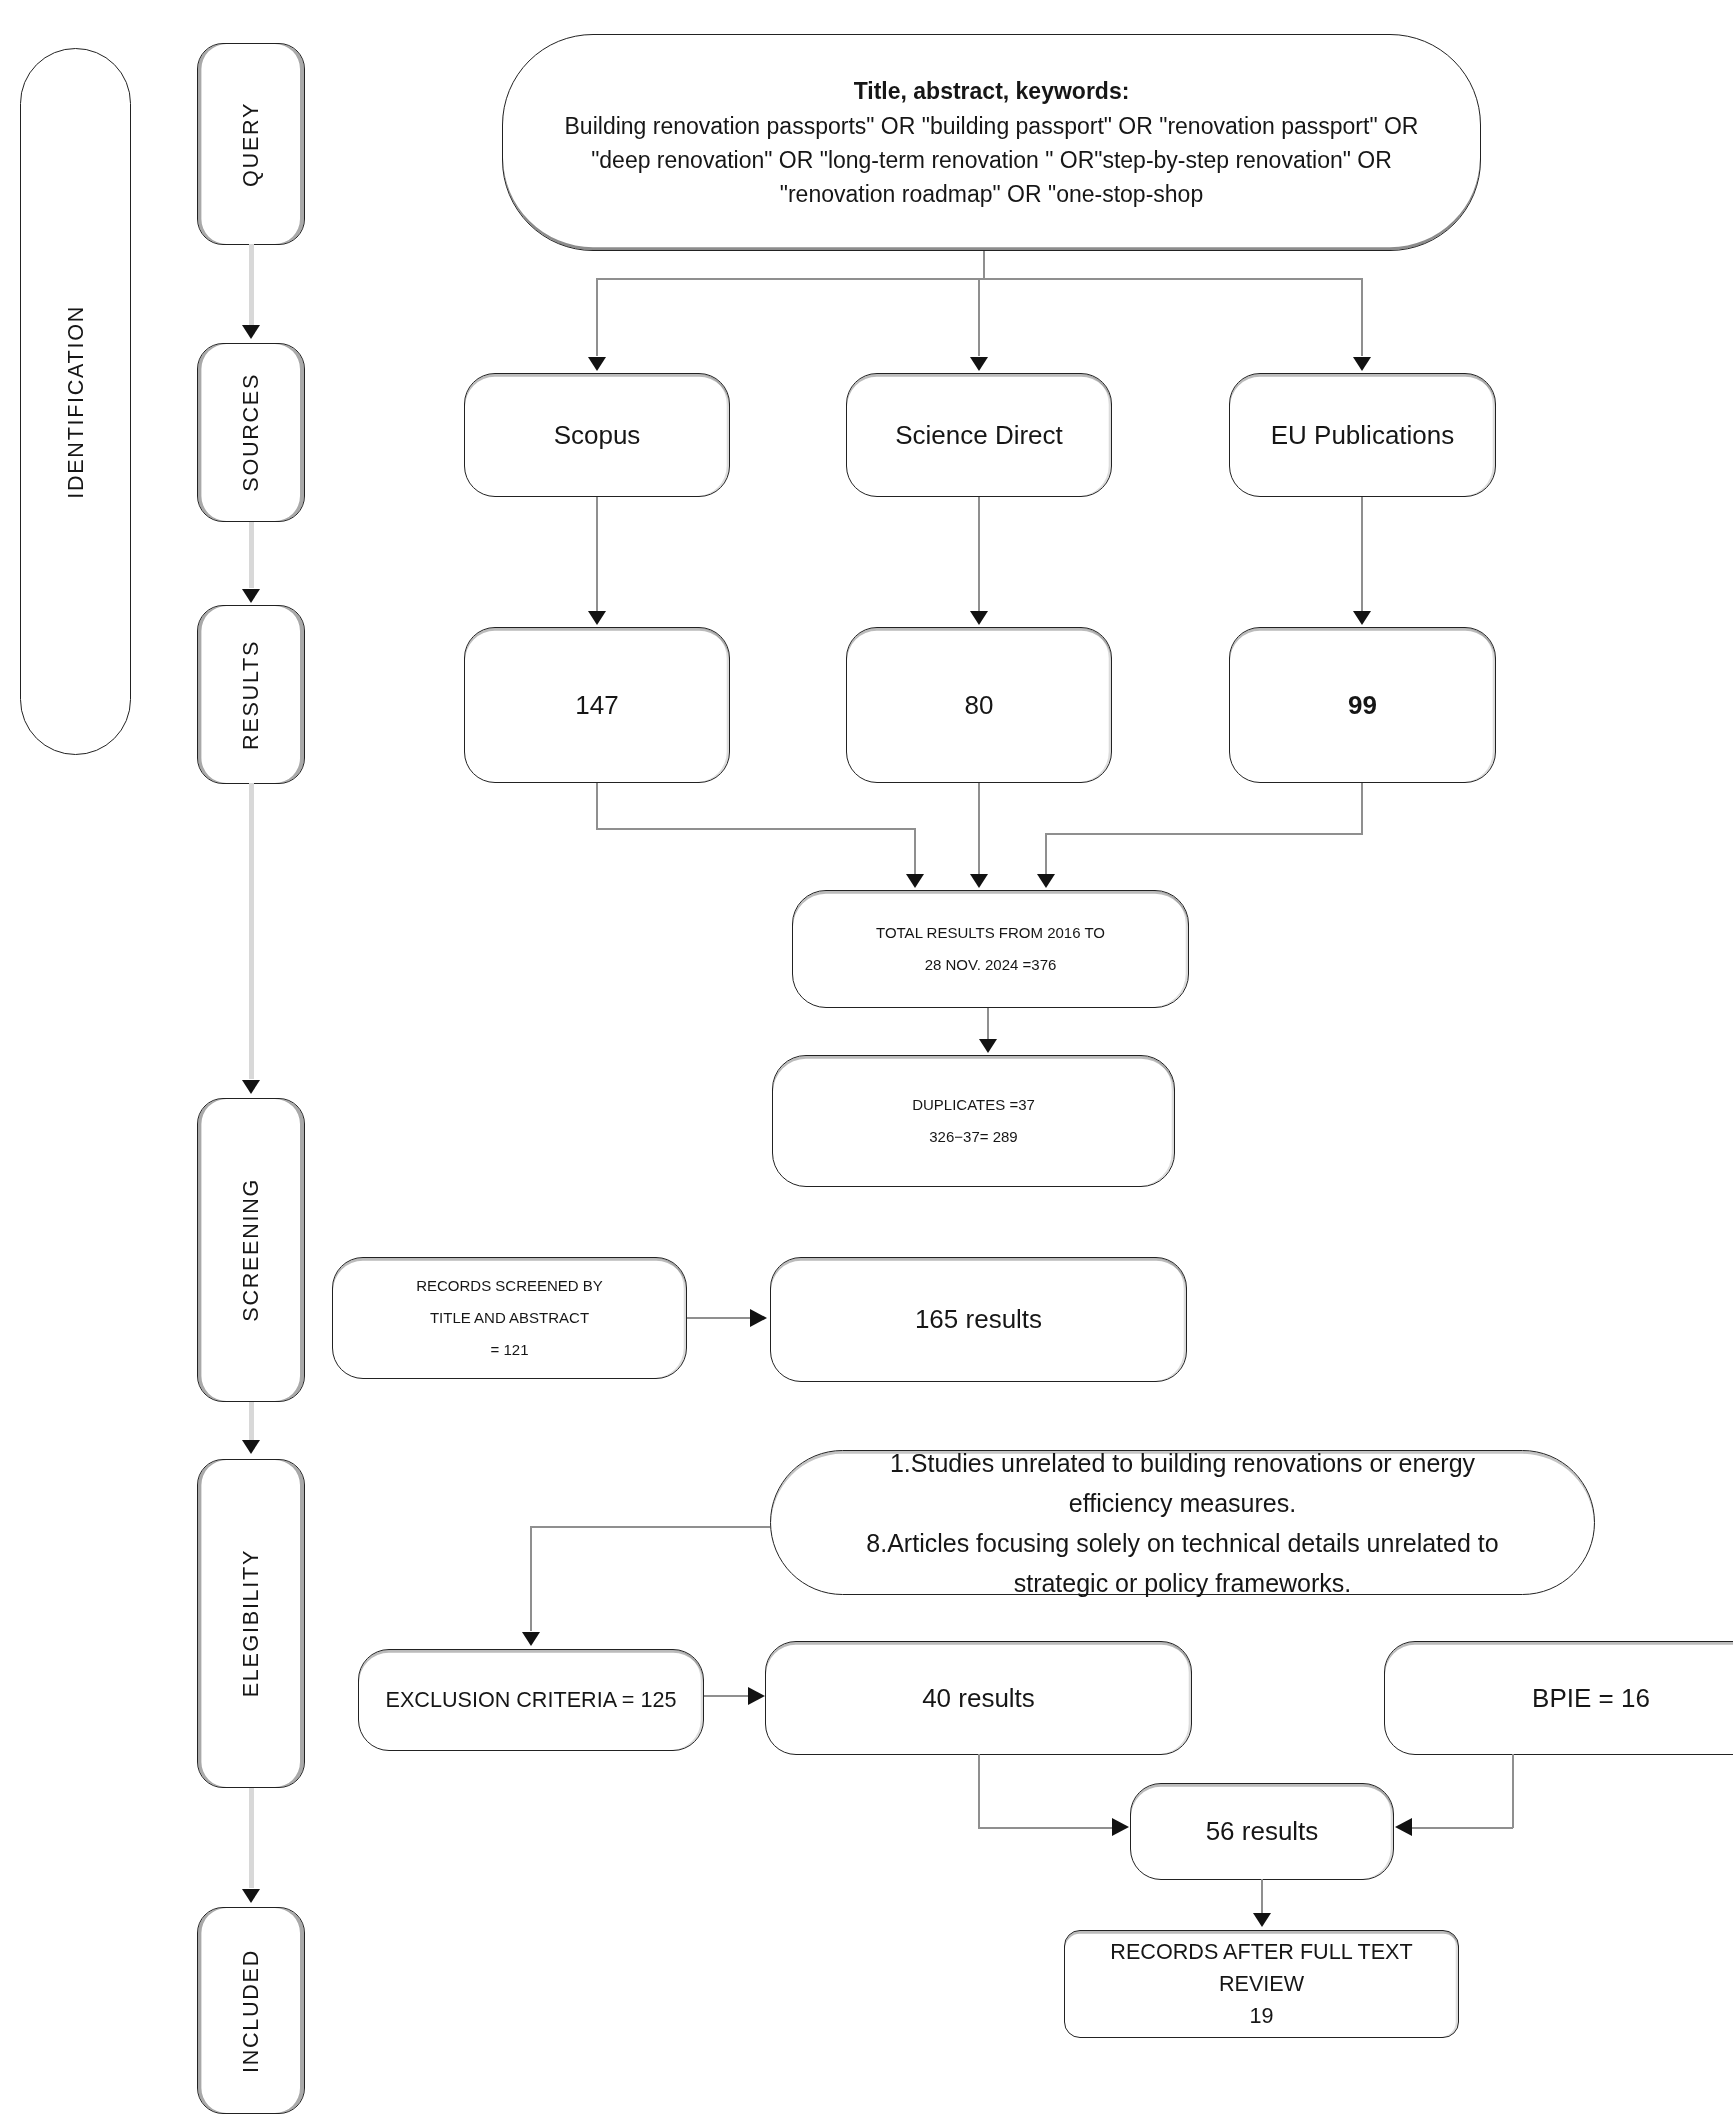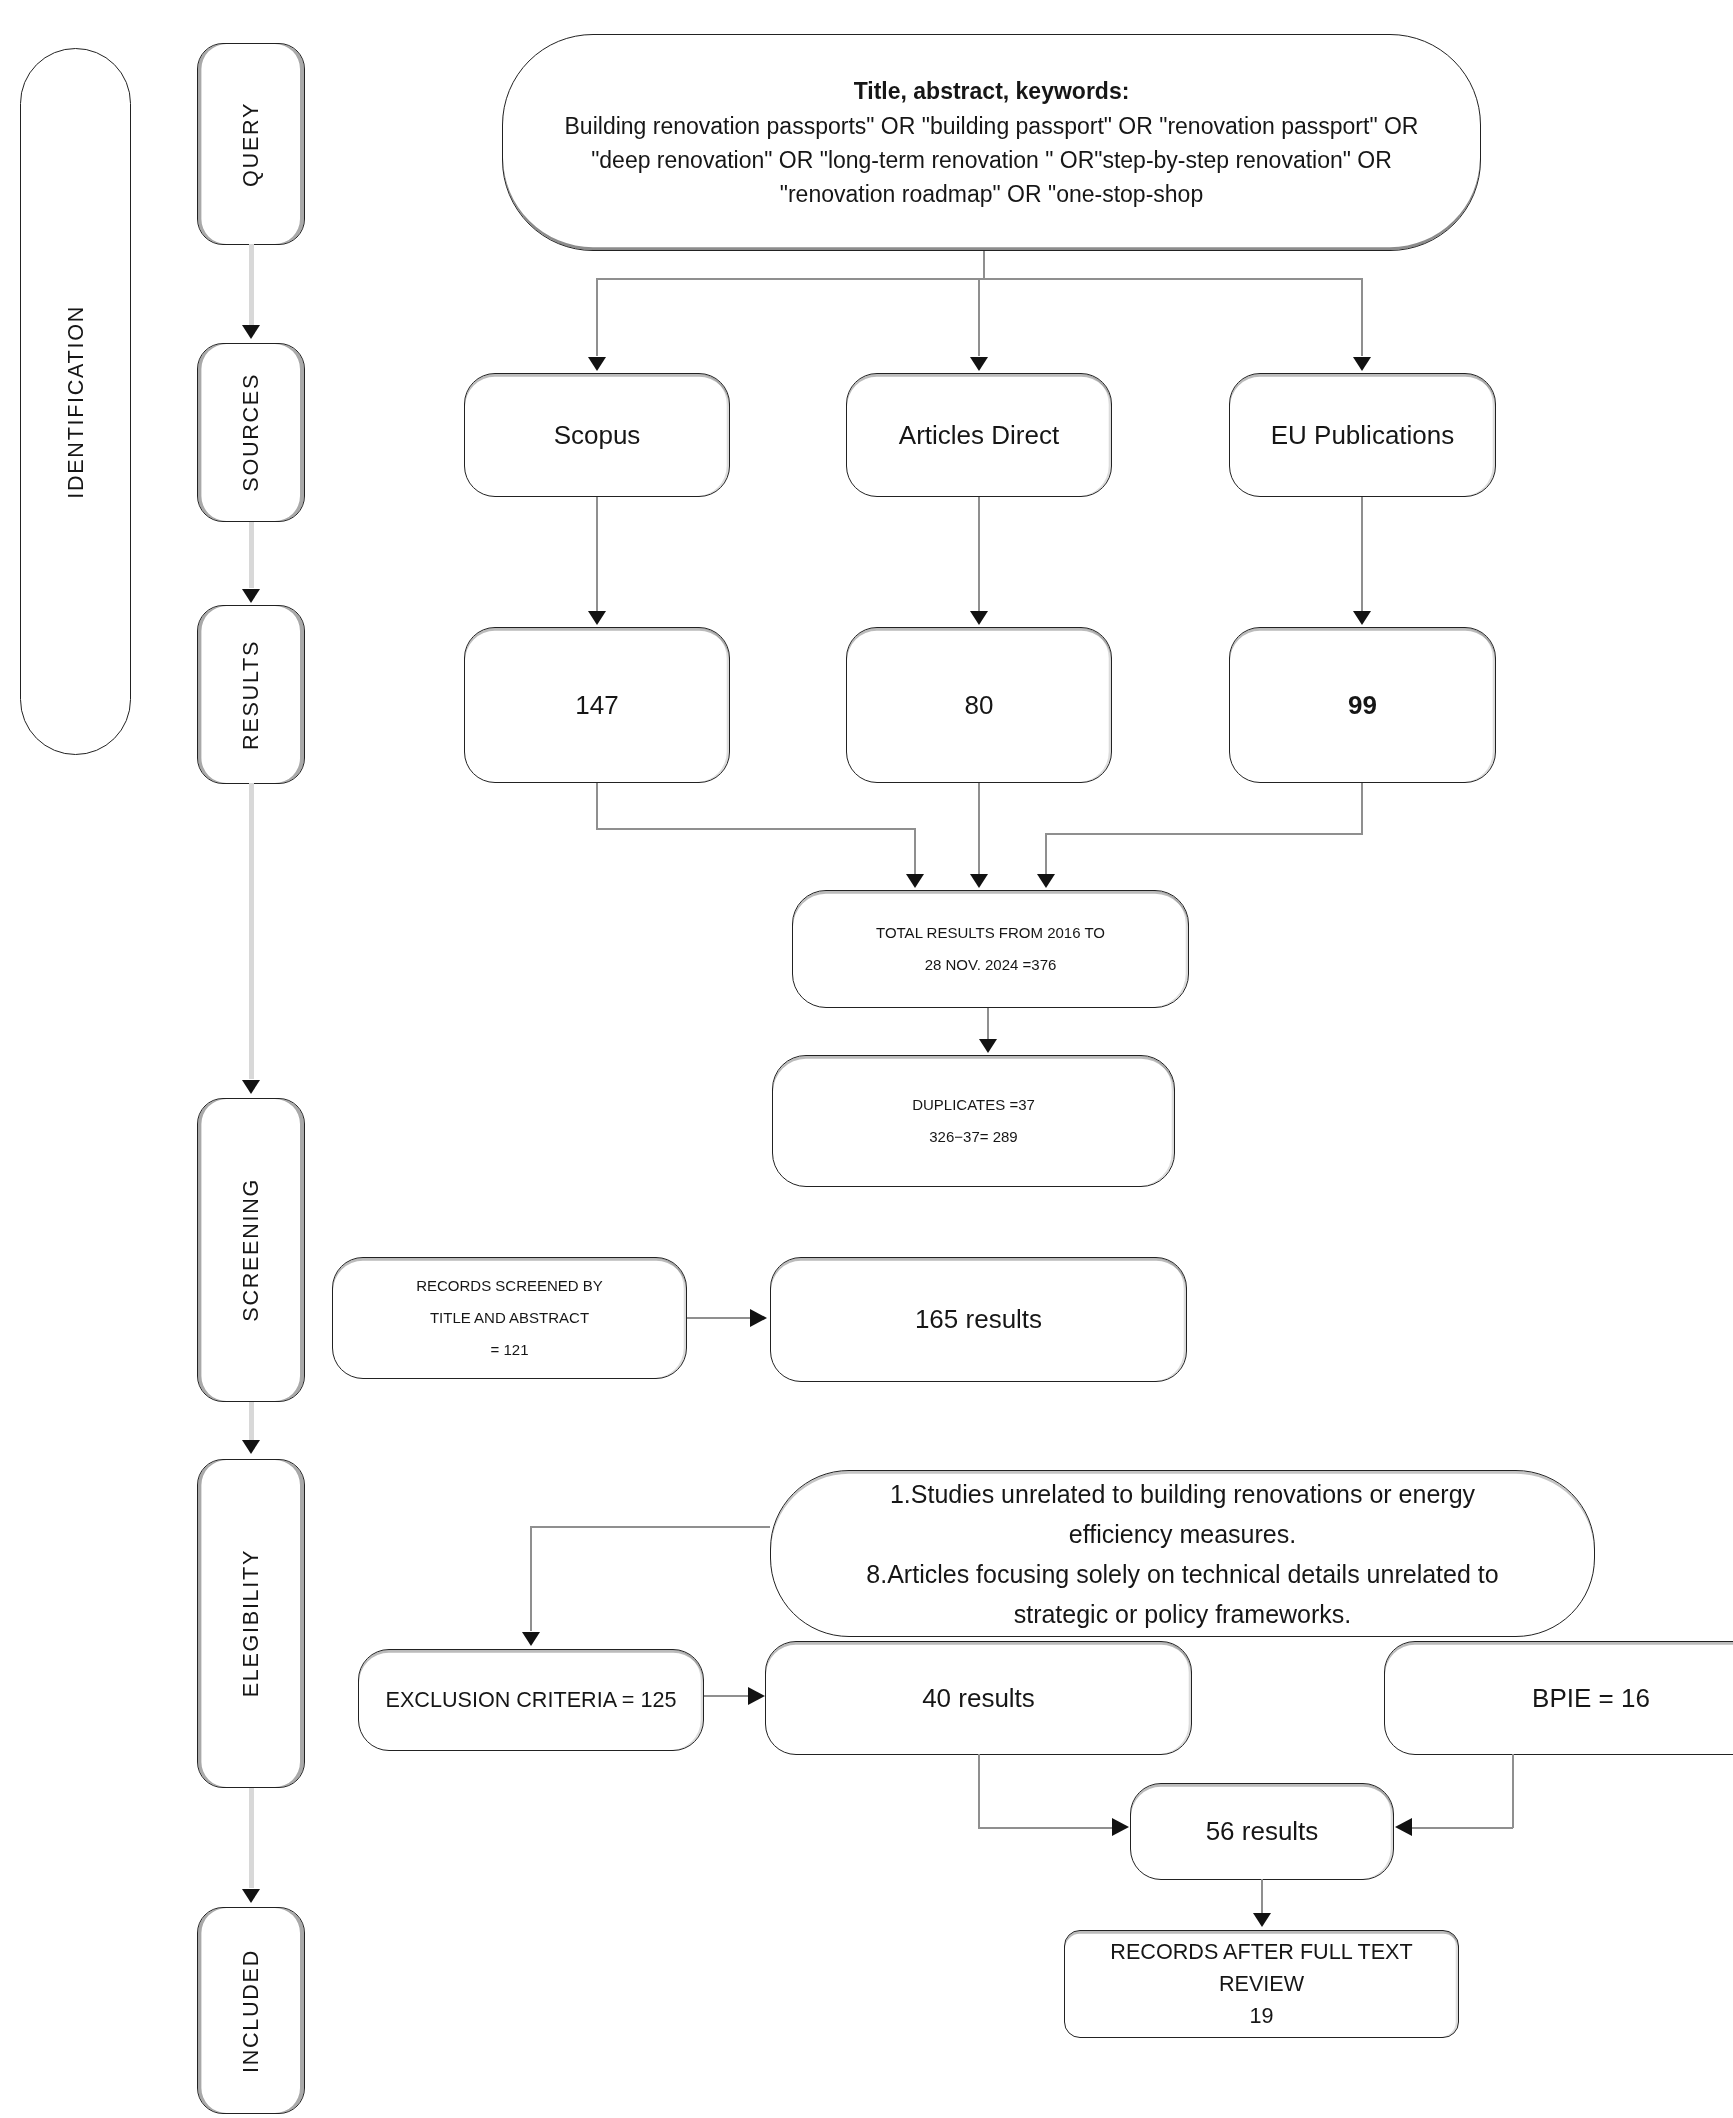--- a/index.html
+++ b/index.html
@@ -118,21 +118,21 @@
   <div class="ah-down" style="left:588px;top:357px;"></div>
   <div class="ln" style="left:978px;top:278px;width:1.7px;height:78px;"></div>
   <div class="ah-down" style="left:970px;top:357px;"></div>
   <div class="ln" style="left:1361px;top:278px;width:1.7px;height:78px;"></div>
   <div class="ah-down" style="left:1353px;top:357px;"></div>
 
   <div class="box label-lg" style="left:464px;top:373px;width:266px;height:124px;">
     <span>Scopus</span>
   </div>
   <div class="box label-lg" style="left:846px;top:373px;width:266px;height:124px;">
-    <span>Articles Direct</span>
+    <span>Science Direct</span>
   </div>
   <div class="box label-lg" style="left:1229px;top:373px;width:267px;height:124px;">
     <span>EU Publications</span>
   </div>
 
   <div class="ln" style="left:596px;top:497px;width:1.7px;height:114px;"></div>
   <div class="ah-down" style="left:588px;top:611px;"></div>
   <div class="ln" style="left:978px;top:497px;width:1.7px;height:114px;"></div>
   <div class="ah-down" style="left:970px;top:611px;"></div>
   <div class="ln" style="left:1361px;top:497px;width:1.7px;height:114px;"></div>
@@ -180,21 +180,21 @@
     <span class="blk">= 121</span>
   </div>
 
   <div class="ln" style="left:687px;top:1317px;width:64px;height:1.7px;"></div>
   <div class="ah-right" style="left:750px;top:1309px;"></div>
 
   <div class="box label-lg" style="left:770px;top:1257px;width:417px;height:125px;">
     <span>165 results</span>
   </div>
 
-  <div class="box capsule-crit" style="left:770px;top:1450px;width:825px;height:167px;padding:9px 31px;margin-top:20px;">
+  <div class="box capsule-crit" style="left:770px;top:1450px;width:825px;height:145px;padding:9px 31px;">
     <span class="critline">1.Studies unrelated to building renovations or energy</span>
     <span class="critline">efficiency measures.</span>
     <span class="critline">8.Articles focusing solely on technical details unrelated to</span>
     <span class="critline">strategic or policy frameworks.</span>
   </div>
 
   <div class="ln" style="left:530px;top:1526px;width:240px;height:1.7px;"></div>
   <div class="ln" style="left:530px;top:1526px;width:1.7px;height:105px;"></div>
   <div class="ah-down" style="left:522px;top:1632px;"></div>
 

